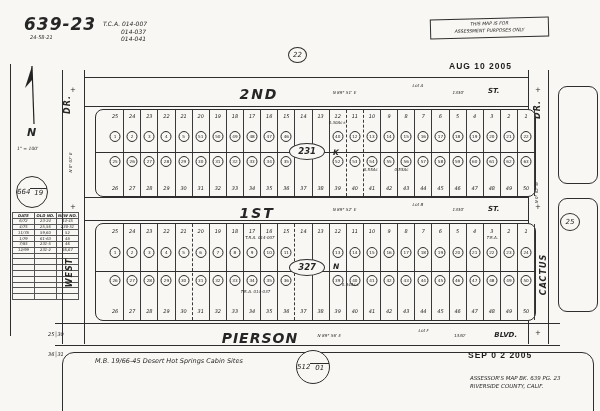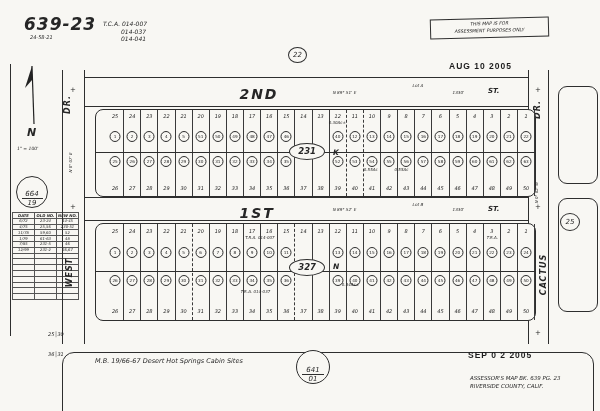--- a/index.html
+++ b/index.html
@@ -10,21 +10,21 @@
   .sheet-num{font-size:17px;font-weight:bold;font-style:italic;letter-spacing:1px;}
   .sheet-sub{font-size:5px;font-style:italic;}
   .tca{font-size:6px;font-style:italic;line-height:1.25;text-align:left;}
   .map-title{font-size:9px;font-style:italic;font-weight:bold;letter-spacing:1px;white-space:nowrap;}
   .stampbox{border:1.4px solid #2e2e2e;padding:2px 6px;font-size:4.6px;font-style:italic;
             text-align:center;line-height:1.5;transform:rotate(-1.5deg);background:#f8f7f3;}
   .datestamp{font-size:8.5px;font-weight:bold;letter-spacing:1px;font-family:"Liberation Sans",sans-serif;
              color:#1d1d1d;white-space:nowrap;}
   .circref{border:1px solid #2e2e2e;border-radius:50%;display:flex;align-items:center;justify-content:center;
            font-size:7px;font-style:italic;background:#f8f7f3;}
-  .circref2{border:1px solid #2e2e2e;border-radius:50%;display:flex;flex-direction:column;align-items:center;
+  .circref2{border:1px solid #2e2e2e;border-radius:50%;display:flex;flex-direction:row;align-items:center;
             justify-content:flex-end;font-size:7px;font-style:italic;background:#f8f7f3;}
   .circref2 .bot{border-top:0.8px solid #2e2e2e;width:70%;text-align:center;}
   .band{position:absolute;border-top:1px solid #2e2e2e;border-bottom:1px solid #2e2e2e;}
   .band span{position:absolute;white-space:nowrap;}
   .st-name{font-size:14px;font-weight:bold;font-style:italic;letter-spacing:2px;top:30%;}
   .st-suffix{font-size:7px;font-weight:bold;font-style:italic;top:32%;}
   .st-bearing{font-size:4.2px;font-style:italic;top:42%;}
   .st-lot{font-size:4.2px;font-style:italic;top:18%;}
   .st-len{font-size:4.2px;font-style:italic;top:42%;}
   .vlabel{position:absolute;font-size:8px;font-weight:bold;font-style:italic;letter-spacing:1px;
@@ -196,20 +196,27 @@
     <span class="st-len" style="left:83%;">1330'</span>
     <span class="st-suffix" style="left:91%;">ST.</span>
   </div>
   <div class="band" style="left:84px;top:197px;width:444px;height:22px;">
     <span class="st-name" style="left:35%;">1ST</span>
     <span class="st-bearing" style="left:56%;">N 89° 52' E</span>
     <span class="st-lot" style="left:74%;">Lot B</span>
     <span class="st-len" style="left:83%;">1330'</span>
     <span class="st-suffix" style="left:91%;">ST.</span>
   </div>
+  <div class="band" style="left:55px;top:323px;width:505px;height:21px;">
+    <span class="st-name" style="left:33%;letter-spacing:1px;">PIERSON</span>
+    <span class="st-bearing" style="left:52%;">N 89° 56' E</span>
+    <span class="st-lot" style="left:72%;">Lot F</span>
+    <span class="st-len" style="left:79%;">1330'</span>
+    <span class="st-suffix" style="left:87%;">BLVD.</span>
+  </div>
 
   <div class="cross" style="left:70px;top:87px;">+</div>
   <div class="cross" style="left:70px;top:204px;">+</div>
   <div class="cross" style="left:535px;top:87px;">+</div>
   <div class="cross" style="left:535px;top:204px;">+</div>
   <div class="cross" style="left:535px;top:330px;">+</div>
 
   <div class="block" style="left:95px;top:109px;width:428px;height:86px;">
     <div class="cell">
         <div class="lot t">25</div>
@@ -525,23 +532,23 @@
 
   <div class="rrect" style="left:558px;top:86px;width:38px;height:96px;"></div>
   <div class="rrect" style="left:558px;top:198px;width:38px;height:112px;"></div>
 
   <div class="corner" style="left:48px;top:318px;">
     <div><span>25</span>│<span>30</span></div>
     <div><span>36</span>│<span>31</span></div>
   </div>
 
   <div class="rrect" style="left:62px;top:352px;width:530px;height:70px;border-radius:12px;"></div>
-  <div class="abs mbnote" style="left:95px;top:357px;">M.B. 19/66-67 Desert Hot Springs Cabin Sites</div>
+  <div class="abs mbnote" style="left:95px;top:357px;">M.B. 19/66-45 Desert Hot Springs Cabin Sites</div>
   <div class="abs circref2" style="left:296px;top:350px;width:32px;height:32px;">
-    <div>641</div>
+    <div>512</div>
     <div class="bot">01</div>
   </div>
   <div class="abs datestamp" style="left:468px;top:350px;">SEP 0 2 2005</div>
   <div class="abs assessor" style="left:470px;top:374px;">
     <div>ASSESSOR'S MAP BK. 639 PG. 23</div>
     <div>RIVERSIDE COUNTY, CALIF.</div>
   </div>
 
 </div>
 

